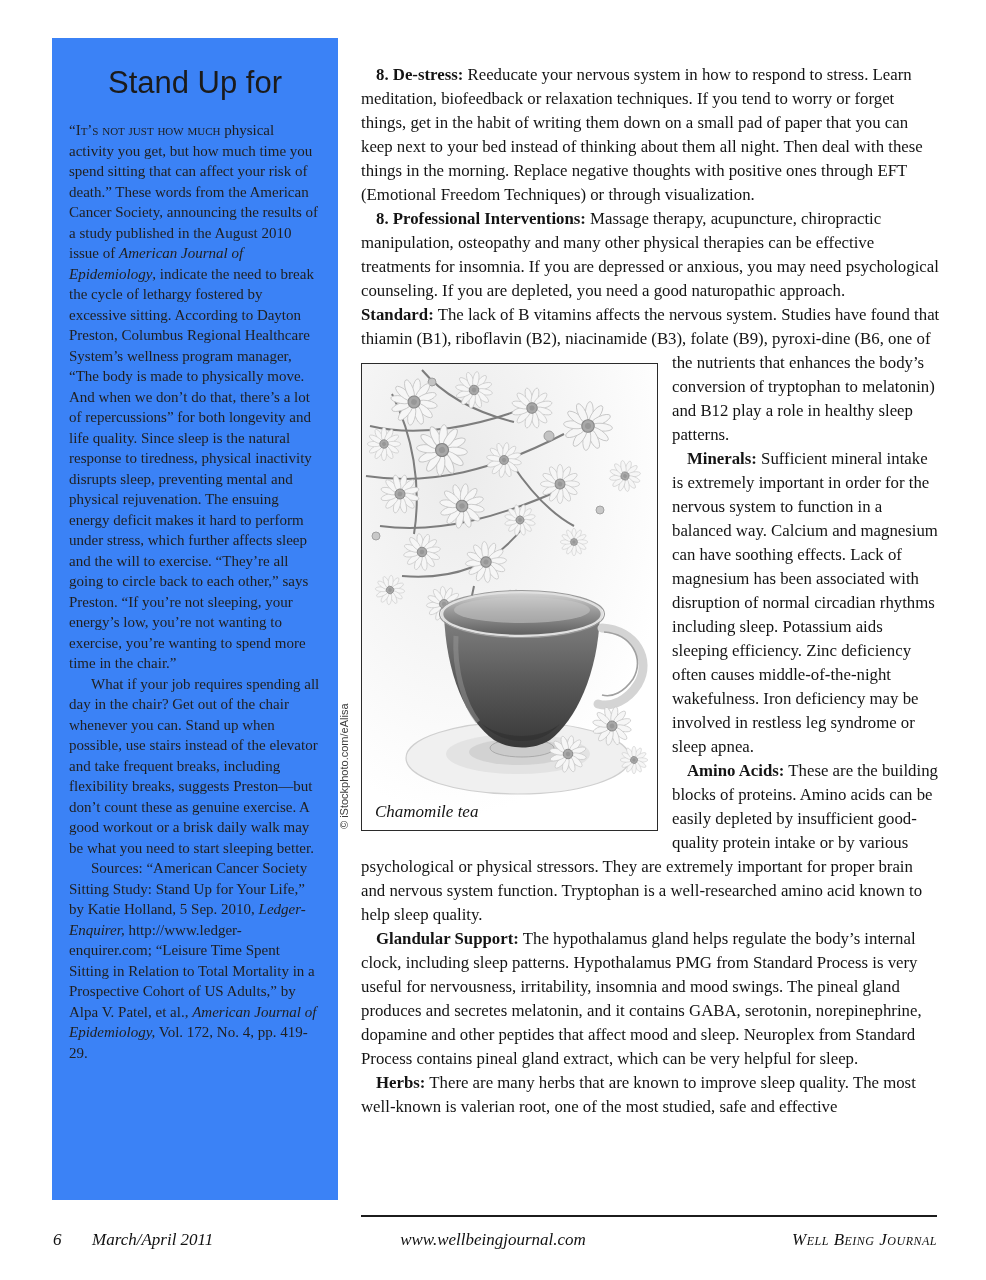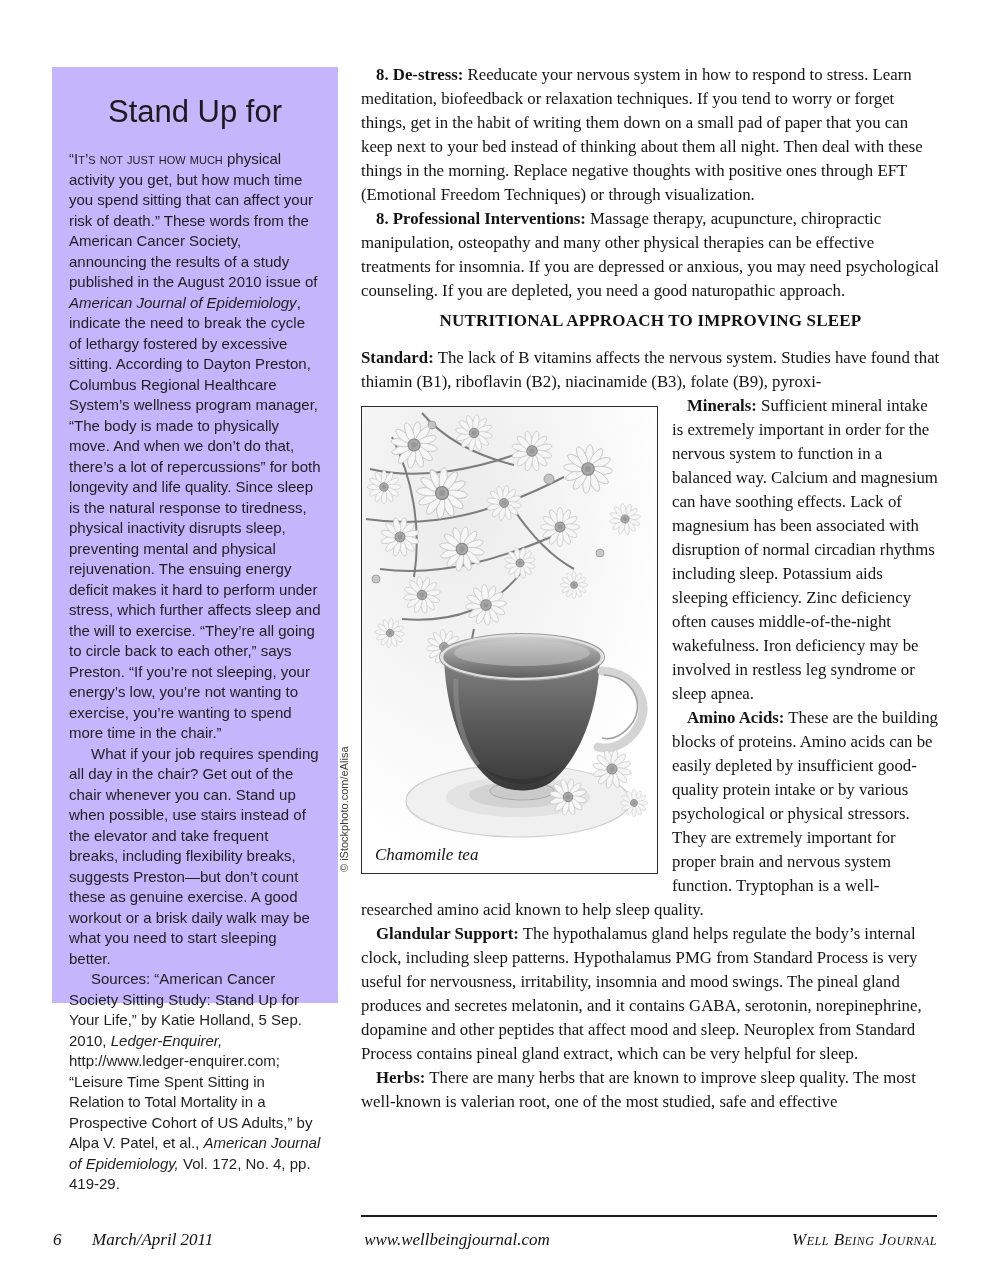--- a/index.html
+++ b/index.html
@@ -2,31 +2,31 @@
 <html><head>
 <meta charset="utf-8">
 <style>
   html,body{margin:0;padding:0;}
   body{
     width:986px;height:1280px;position:relative;background:#ffffff;
     font-family:"Liberation Serif",serif;color:#141414;overflow:hidden;
   }
   
   .sidebar{
-    position:absolute;left:52px;top:67px;width:286px;height:936px;
-    background:#c4b5fd;box-sizing:border-box;padding:20px 17px 0 17px;
+    position:absolute;left:52px;top:38px;width:286px;height:1162px;
+    background:#3b82f6;box-sizing:border-box;padding:20px 17px 0 17px;
   }
   .sidebar-title{
     font-family:"Liberation Sans",sans-serif;font-weight:400;
     font-size:31px;line-height:38px;text-align:center;color:#1b1b1b;
     margin:6px 0 18px 0;
   }
   .sidebar-title span{display:block;}
   .sidebar p{
-    font-family:Liberation Sans, sans-serif;font-size:15px;line-height:20.5px;
+    font-family:Liberation Serif, serif;font-size:15px;line-height:20.5px;
     color:#1f1f1f;margin:0;text-align:left;
   }
   .sidebar p.indent{text-indent:22px;}
   .sc{font-variant:small-caps;}
   
   .main{
     position:absolute;left:361px;top:63px;width:579px;
     font-size:16.8px;line-height:24px;text-align:left;
   }
   .main p{margin:0;}
@@ -52,41 +52,40 @@
   .figure-credit{
     position:absolute;left:-5px;bottom:2px;transform-origin:0 100%;
     transform:rotate(-90deg);white-space:nowrap;
     font-family:"Liberation Sans",sans-serif;font-size:11px;color:#3c3c3c;
   }
   
   .footer-rule{position:absolute;left:361px;top:1215px;width:576px;height:2px;background:#1c1c1c;}
   .footer{position:absolute;left:0;top:1230px;width:986px;height:30px;font-size:17px;font-style:italic;color:#111;}
   .f-num{position:absolute;left:53px;}
   .f-issue{position:absolute;left:92px;}
-  .f-site{position:absolute;left:0;width:914px;text-align:center;}
+  .f-site{position:absolute;left:0;width:986px;text-align:center;}
   .f-journal{position:absolute;right:49px;font-variant:small-caps;letter-spacing:0.5px;}
 </style>
 </head>
 <body>
 
 <div>
 
   <aside class="sidebar">
     <h1 class="sidebar-title">
         <span>Stand Up for</span>
       </h1>
     <p><span class="sc">“It’s not just how much</span><span> physical activity you get, but how much time you spend sitting that can affect your risk of death.” These words from the American Cancer Society, announcing the results of a study published in the August 2010 issue of </span><i>American Journal of Epidemiology</i><span>, indicate the need to break the cycle of lethargy fostered by excessive sitting. According to Dayton Preston, Columbus Regional Healthcare System’s wellness program manager, “The body is made to physically move. And when we don’t do that, there’s a lot of repercussions” for both longevity and life quality. Since sleep is the natural response to tiredness, physical inactivity disrupts sleep, preventing mental and physical rejuvenation. The ensuing energy deficit makes it hard to perform under stress, which further affects sleep and the will to exercise. “They’re all going to circle back to each other,” says Preston. “If you’re not sleeping, your energy’s low, you’re not wanting to exercise, you’re wanting to spend more time in the chair.”</span></p>
     <p class="indent">What if your job requires spending all day in the chair? Get out of the chair whenever you can. Stand up when possible, use stairs instead of the elevator and take frequent breaks, including flexibility breaks, suggests Preston—but don’t count these as genuine exercise. A good workout or a brisk daily walk may be what you need to start sleeping better.</p>
     <p class="indent"><span>Sources: “American Cancer Society Sitting Study: Stand Up for Your Life,” by Katie Holland, 5 Sep. 2010, </span><i>Ledger-Enquirer,</i><span> http://www.ledger-enquirer.com; “Leisure Time Spent Sitting in Relation to Total Mortality in a Prospective Cohort of US Adults,” by Alpa V. Patel, et al., </span><i>American Journal of Epidemiology,</i><span> Vol. 172, No. 4, pp. 419-29.</span></p>
   </aside>
 
   <div class="main">
     <p class="ind"><b class="lead">8. De-stress:</b><span> Reeducate your nervous system in how to respond to stress. Learn meditation, biofeedback or relaxation techniques. If you tend to worry or forget things, get in the habit of writing them down on a small pad of paper that you can keep next to your bed instead of thinking about them all night. Then deal with these things in the morning. Replace negative thoughts with positive ones through EFT (Emotional Freedom Techniques) or through visualization.</span></p>
     <p class="ind"><b class="lead">8. Professional Interventions:</b><span> Massage therapy, acupuncture, chiropractic manipulation, osteopathy and many other physical therapies can be effective treatments for insomnia. If you are depressed or anxious, you may need psychological counseling. If you are depleted, you need a good naturopathic approach.</span></p>
-    <h2 class="section-heading">NUTRITIONAL APPROACH TO IMPROVING SLEEP</h2>
 
     <p><b class="lead">Standard:</b><span> The lack of B vitamins affects the nervous system. Studies have found that thiamin (B1), riboflavin (B2), niacinamide (B3), folate (B9), pyroxi-</span><span class="figure-float">
           <span class="figure-credit">© iStockphoto.com/eAlisa</span>
           <span class="figure-frame"><svg width="295" height="466" viewBox="0 0 295 466" xmlns="http://www.w3.org/2000/svg">
       <defs>
         <radialGradient id="haze" cx="32%" cy="22%" r="75%">
           <stop offset="0%" stop-color="#ebebeb"></stop>
           <stop offset="55%" stop-color="#f6f6f6"></stop>
           <stop offset="100%" stop-color="#ffffff"></stop>
         </radialGradient>
@@ -171,21 +170,21 @@
       <ellipse cx="160" cy="250" rx="80" ry="22" fill="none" stroke="#e0e0e0" stroke-width="2.6"></ellipse>
       <ellipse cx="160" cy="250" rx="82.5" ry="23.5" fill="none" stroke="#9a9a9a" stroke-width="1.1"></ellipse>
 
       <path d="M240,264 C274,266 290,296 276,320 C266,336 250,344 236,340" fill="none" stroke="#d4d4d4" stroke-width="9" stroke-linecap="round"></path>
       <path d="M242,268 C270,270 283,295 271,315 C262,328 250,334 240,331" fill="none" stroke="#a0a0a0" stroke-width="1.6"></path>
 
       <use href="#daisy" transform="translate(206,390) scale(0.95) rotate(12)"></use>
       <use href="#daisy" transform="translate(250,362) scale(1.0) rotate(-18)"></use>
       <use href="#daisy" transform="translate(272,396) scale(0.7) rotate(30)"></use>
     </svg><span class="figure-caption">Chamomile tea</span></span>
-        </span></p>
+        </span><span>dine (B6, one of the nutrients that enhances the body’s conversion of tryptophan to melatonin) and B12 play a role in healthy sleep patterns.</span></p>
 
     <p class="ind"><b class="lead">Minerals:</b><span> Sufficient mineral intake is extremely important in order for the nervous system to function in a balanced way. Calcium and magnesium can have soothing effects. Lack of magnesium has been associated with disruption of normal circadian rhythms including sleep. Potassium aids sleeping efficiency. Zinc deficiency often causes middle-of-the-night wakefulness. Iron deficiency may be involved in restless leg syndrome or sleep apnea.</span></p>
     <p class="ind"><b class="lead">Amino Acids:</b><span> These are the building blocks of proteins. Amino acids can be easily depleted by insufficient good-quality protein intake or by various psychological or physical stressors. They are extremely important for proper brain and nervous system function. Tryptophan is a well-researched amino acid known to help sleep quality.</span></p>
     <p class="ind"><b class="lead">Glandular Support:</b><span> The hypothalamus gland helps regulate the body’s internal clock, including sleep patterns. Hypothalamus PMG from Standard Process is very useful for nervousness, irritability, insomnia and mood swings. The pineal gland produces and secretes melatonin, and it contains GABA, serotonin, norepinephrine, dopamine and other peptides that affect mood and sleep. Neuroplex from Standard Process contains pineal gland extract, which can be very helpful for sleep.</span></p>
     <p class="ind"><b class="lead">Herbs:</b><span> There are many herbs that are known to improve sleep quality. The most well-known is valerian root, one of the most studied, safe and effective</span></p>
   </div>
 
   <div class="footer-rule"></div>
   <div class="footer">
     <span class="f-num">6</span>

